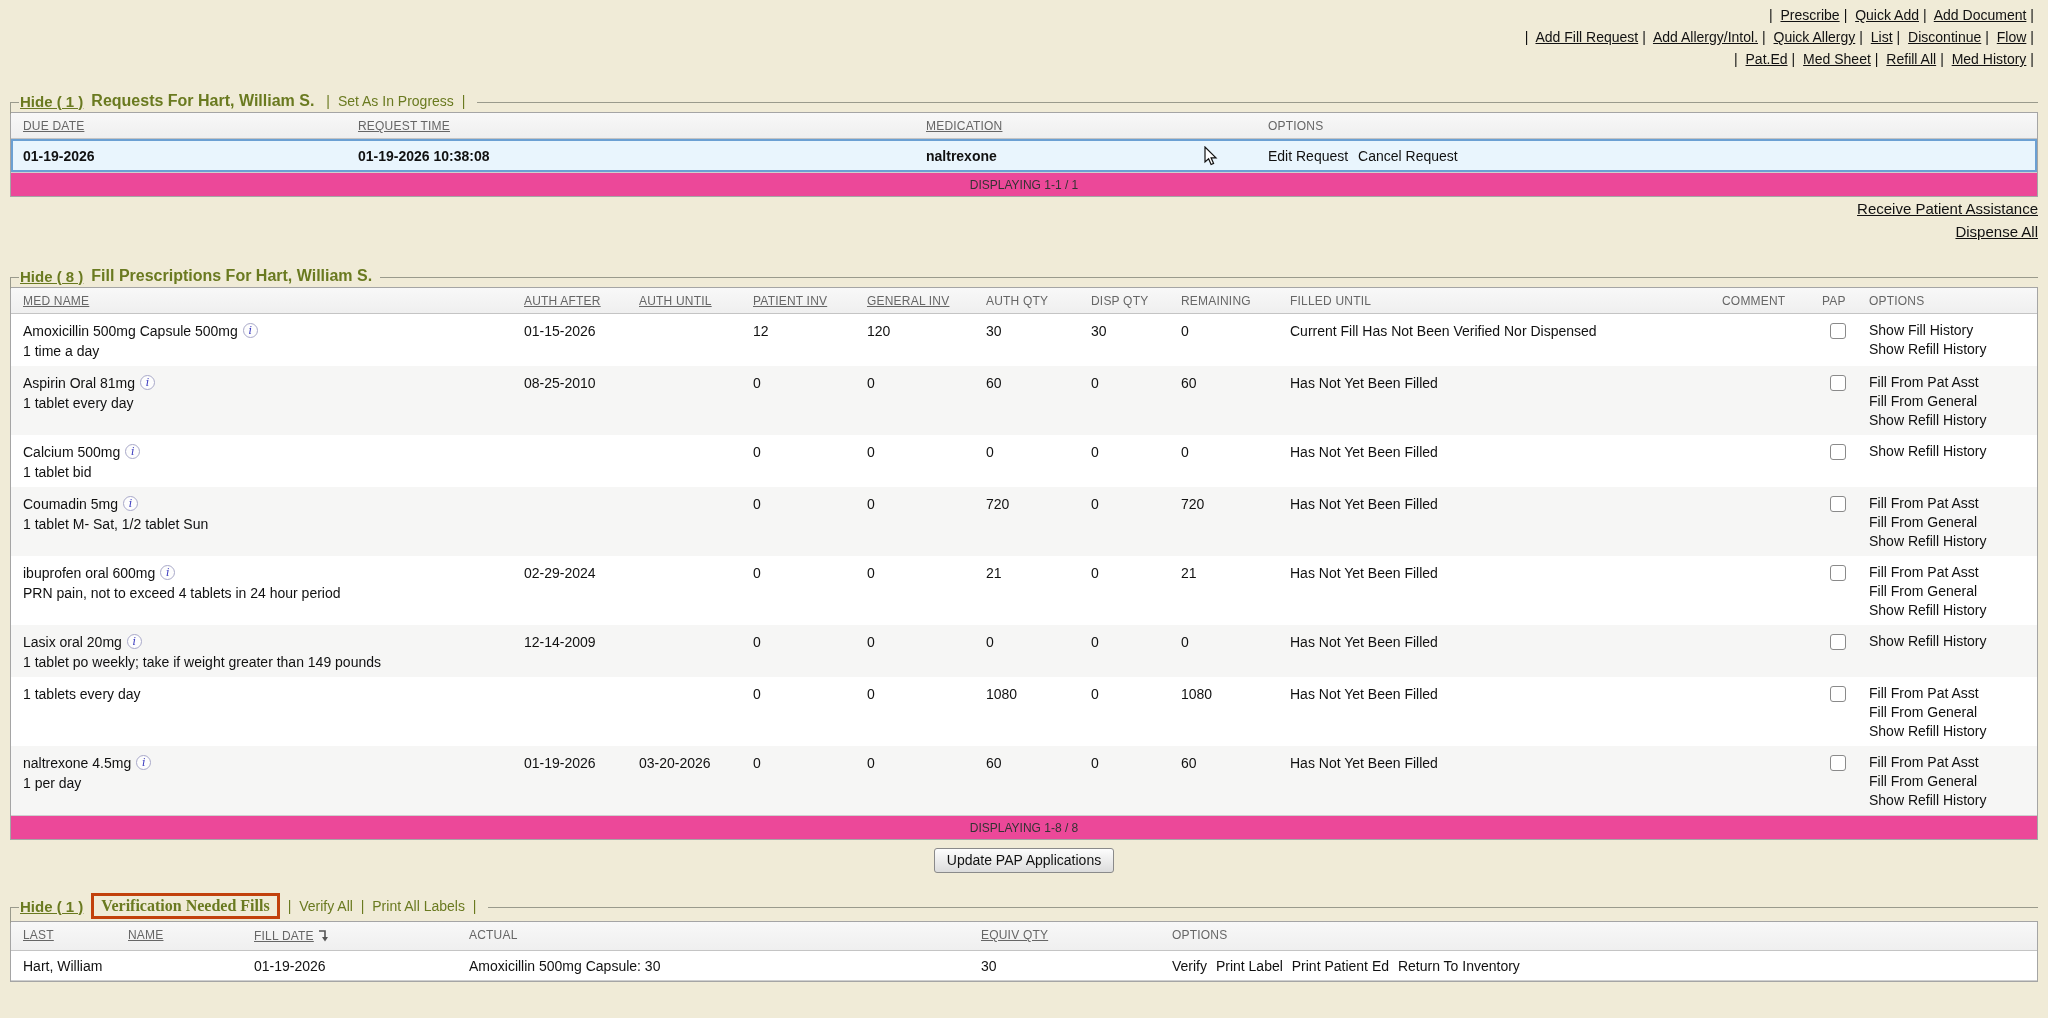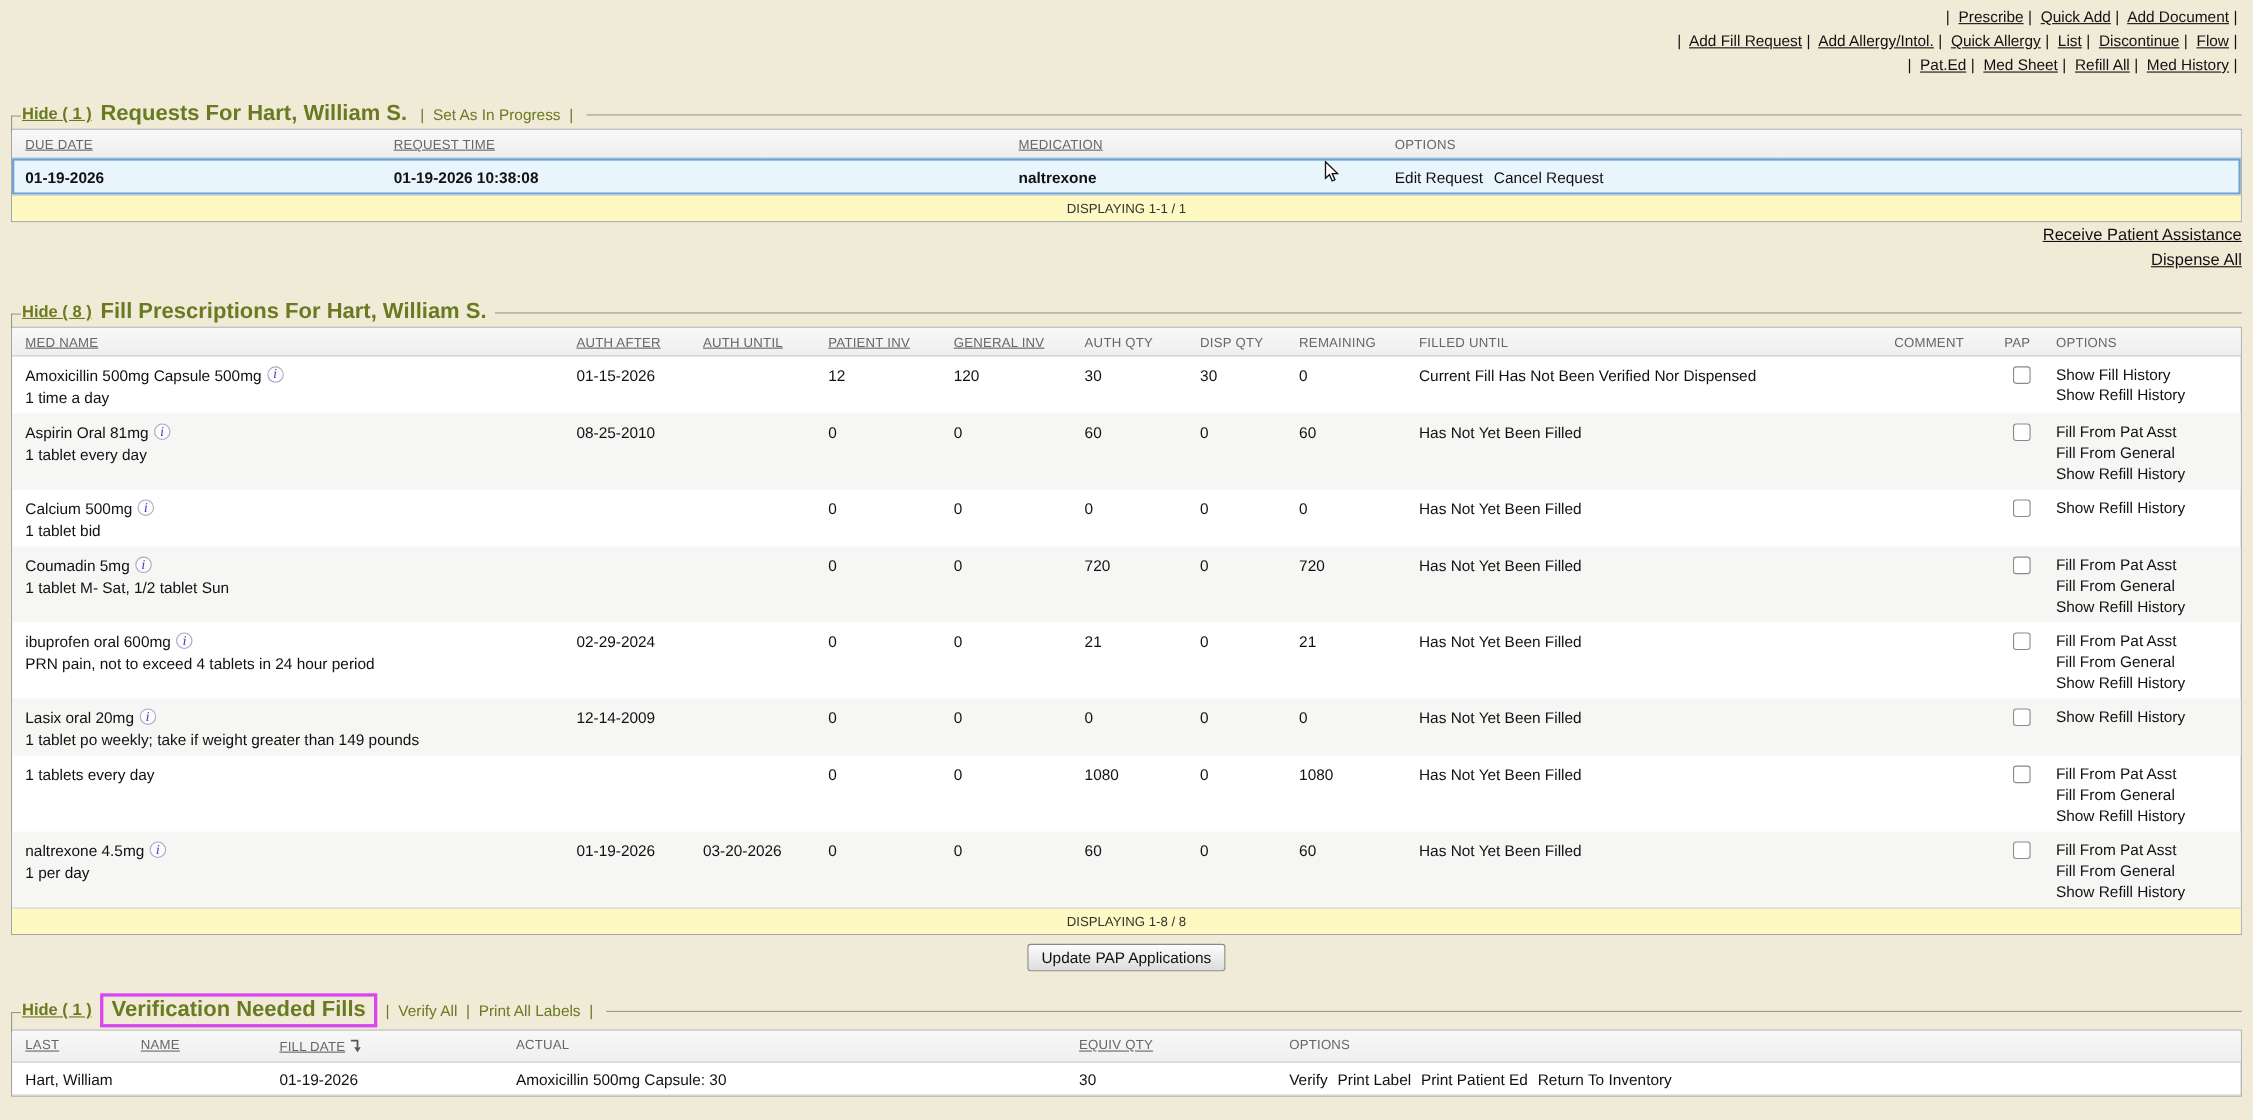--- a/index.html
+++ b/index.html
@@ -11,33 +11,33 @@
   .top-nav { padding:4px 10px 0 0; text-align:right; }
   .nav-row { line-height:22px; font-size:14px; white-space:nowrap; }
   .nav-row a { color:#111; text-decoration:underline; cursor:pointer; }
   .nav-row .sep { color:#111; margin:0 4px; }
 
   
   .section { margin:0 10px; }
   .legend { position:relative; display:flex; align-items:center; padding-left:10px; white-space:nowrap; }
   .legend .corner { position:absolute; left:0; top:55%; bottom:-4px; width:9px; border-left:1px solid #9a9a8c; border-top:1px solid #9a9a8c; }
   .hide-link { color:#6a7a20; font-weight:bold; font-size:15px; text-decoration:underline; margin-right:8px; cursor:pointer; }
-  .legend-title { color:#6a7a20; font-weight:bold; font-size:20px; margin-right:8px;text-align:right; }
+  .legend-title { color:#6a7a20; font-weight:bold; font-size:16px; margin-right:8px;text-align:right; }
   .legend-actions { color:#6a7a20; font-size:14px; margin-right:8px; }
   .legend-actions a { color:#6a7a20; cursor:pointer; }
   .legend-actions .sep { text-decoration:none; margin:0 4px; }
   .legend .rule { flex:1; border-top:1px solid #9a9a8c; height:1px; margin-top:2px; }
-  .boxed-title { border:3px solid #d946ef; padding:1px 7px; margin-right:4px; }
+  .boxed-title { border:3px solid #c2410c; padding:1px 7px; margin-right:4px;font-family:Liberation Serif, serif; }
 
   
   .tbl { background:#fff; border:1px solid #a5a5a5; margin-top:2px; }
   .tbl-head { background:linear-gradient(#f8f8f8,#efefef); border-bottom:1px solid #c4c4c4; color:#666; font-size:12px; }
   .tbl-head .hc { padding:6px 4px 5px 12px; white-space:nowrap; letter-spacing:.2px; }
   .tbl-head .sortable { text-decoration:underline; cursor:pointer; }
-  .tbl-foot { background:#fef9c3; border-top:1px solid #cfcfcf; text-align:center; font-size:12px; color:#333; padding:5px 0 4px; }
+  .tbl-foot { background:#ec4899; border-top:1px solid #cfcfcf; text-align:center; font-size:12px; color:#333; padding:5px 0 4px; }
 
   
   .t1-grid { display:grid; grid-template-columns:335px 568px 342px 1fr; }
   .t1-row { background:#e9f5fd; border:2px solid #6ba0d3; font-size:14px; }
   .t1-row .c { padding:7px 4px 6px 10px; }
   .t1-row .bold { font-weight:bold; }
   .t1-opts a { color:#111; text-decoration:none; cursor:pointer; margin-right:6px; }
 
   
   .t2-grid { display:grid; grid-template-columns:501px 115px 114px 114px 119px 105px 90px 109px 432px 100px 47px 1fr; }

